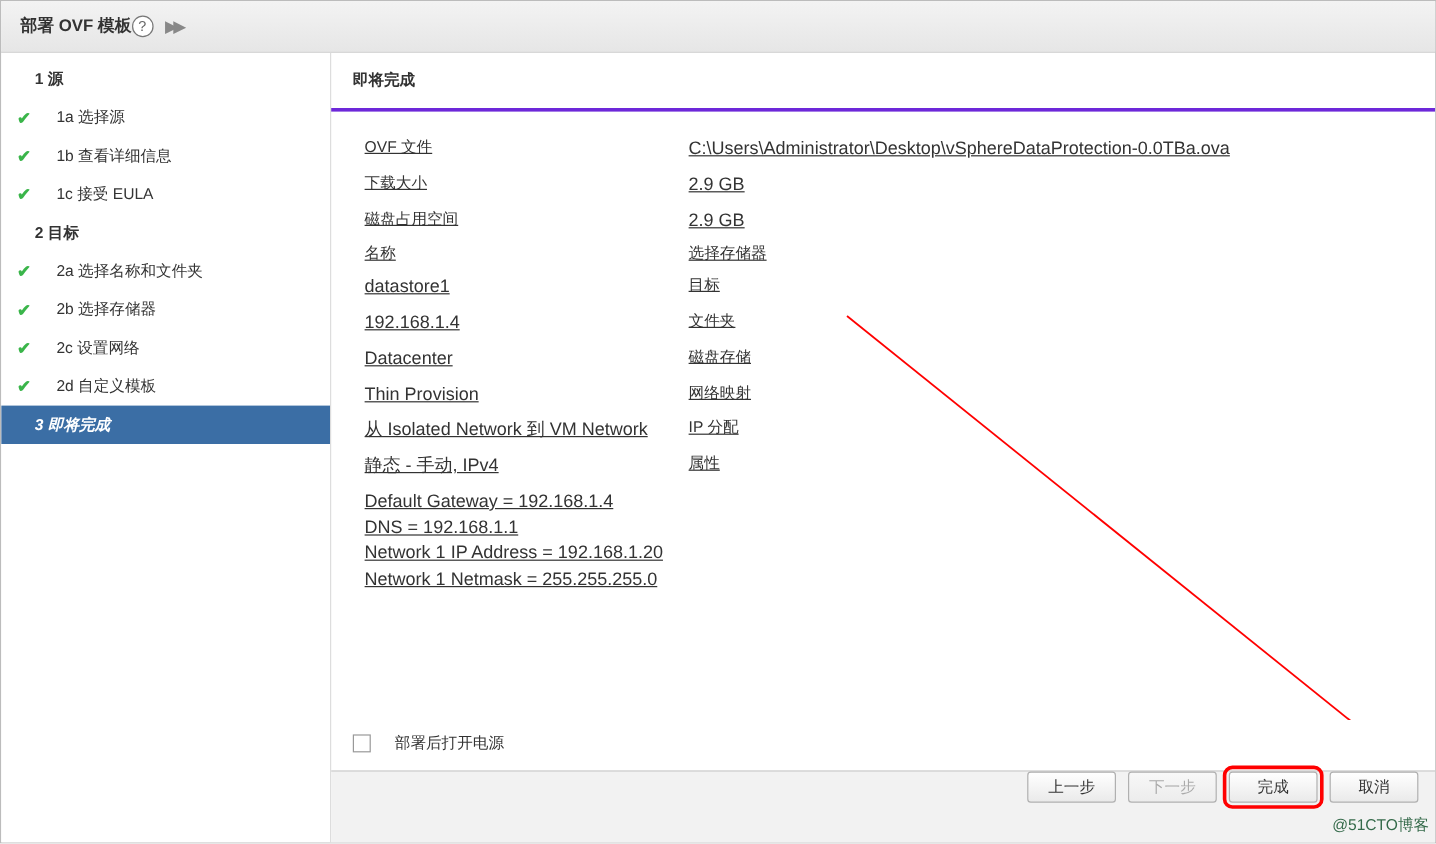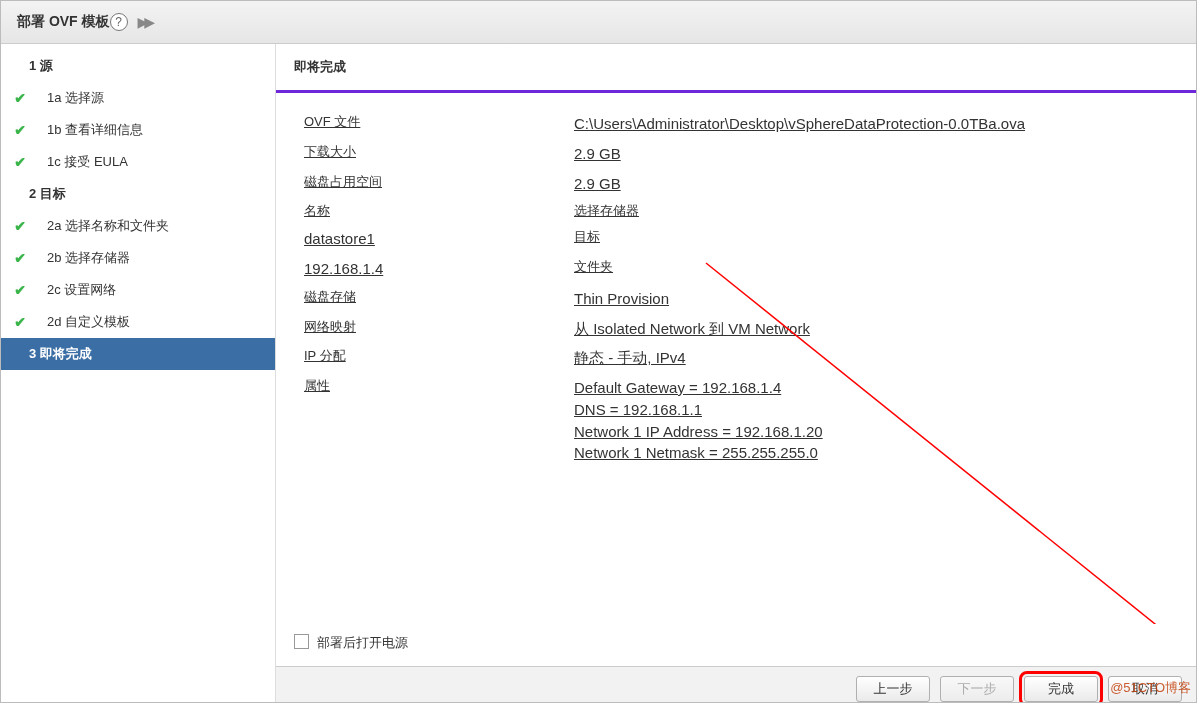--- a/index.html
+++ b/index.html
@@ -87,20 +87,21 @@
     }
     .step.parent .check { visibility: hidden; }
     .step-label {
       font-size: 13px;
       color: #333;
     }
     .step.parent .step-label { font-weight: bold; }
     .step.sub .step-label { padding-left: 18px; }
     .step.selected {
       background: #3b6ea5;
+      font-style: italic;
     }
     .step.selected .step-label { color: #fff; font-weight: bold; }
     .step.selected .check { color: #fff; }
 
     .main {
       flex: 1;
       display: flex;
       flex-direction: column;
       border-left: 1px solid #ddd;
       background: #fff;
@@ -139,36 +140,36 @@
     }
     .kv-value {
       color: #333;
       font-size: 15px;
       line-height: 1.45;
       white-space: pre-line;
     }
     .power-row {
       padding: 10px 18px 14px 18px;
       display: flex;
-      align-items: flex-start;
-      gap: 8px;
+      align-items: center;
+      gap: 20px;
       border-top: none;
     }
     .checkbox {
       width: 15px; height: 15px;
       border: 1px solid #999;
       background: #fff;
       display: inline-block;
     }
     .footer {
-      height: 36px;
+      height: 60px;
       border-top: 1px solid #cccccc;
       background: #f2f2f2;
       display: flex;
-      align-items: flex-end;
+      align-items: flex-start;
       justify-content: flex-end;
       padding: 0 14px;
       gap: 10px;
     }
     .btn {
       min-width: 74px;
       height: 26px;
       border: 1px solid #b0b0b0;
       background: linear-gradient(#ffffff, #eaeaea);
       border-radius: 3px;
@@ -189,21 +190,21 @@
     }
     .arrow-overlay {
       position: absolute;
       pointer-events: none;
     }
     .watermark {
       position: absolute;
       right: 6px;
       bottom: 6px;
       font-size: 13px;
-      color: #c2410c;
+      color: #14532d;
       opacity: 0.85;
       pointer-events: none;
     }
   </style>
 </head>
 <body>
 
 <div class="dialog">
 
   <div class="titlebar">
@@ -271,20 +272,21 @@
             <div class="kv-label">下载大小</div>
             <div class="kv-value">2.9 GB</div>
             <div class="kv-label">磁盘占用空间</div>
             <div class="kv-value">2.9 GB</div>
             <div class="kv-label">名称</div>
             <div class="kv-label">选择存储器</div>
             <div class="kv-value">datastore1</div>
             <div class="kv-label">目标</div>
             <div class="kv-value">192.168.1.4</div>
             <div class="kv-label">文件夹</div>
+            <div class="kv-value">Datacenter</div>
             <div class="kv-label">磁盘存储</div>
             <div class="kv-value">Thin Provision</div>
             <div class="kv-label">网络映射</div>
             <div class="kv-value">从 Isolated Network 到 VM Network</div>
             <div class="kv-label">IP 分配</div>
             <div class="kv-value">静态 - 手动, IPv4</div>
             <div class="kv-label">属性</div>
             <div class="kv-value">Default Gateway = 192.168.1.4
 DNS = 192.168.1.1
 Network 1 IP Address = 192.168.1.20

